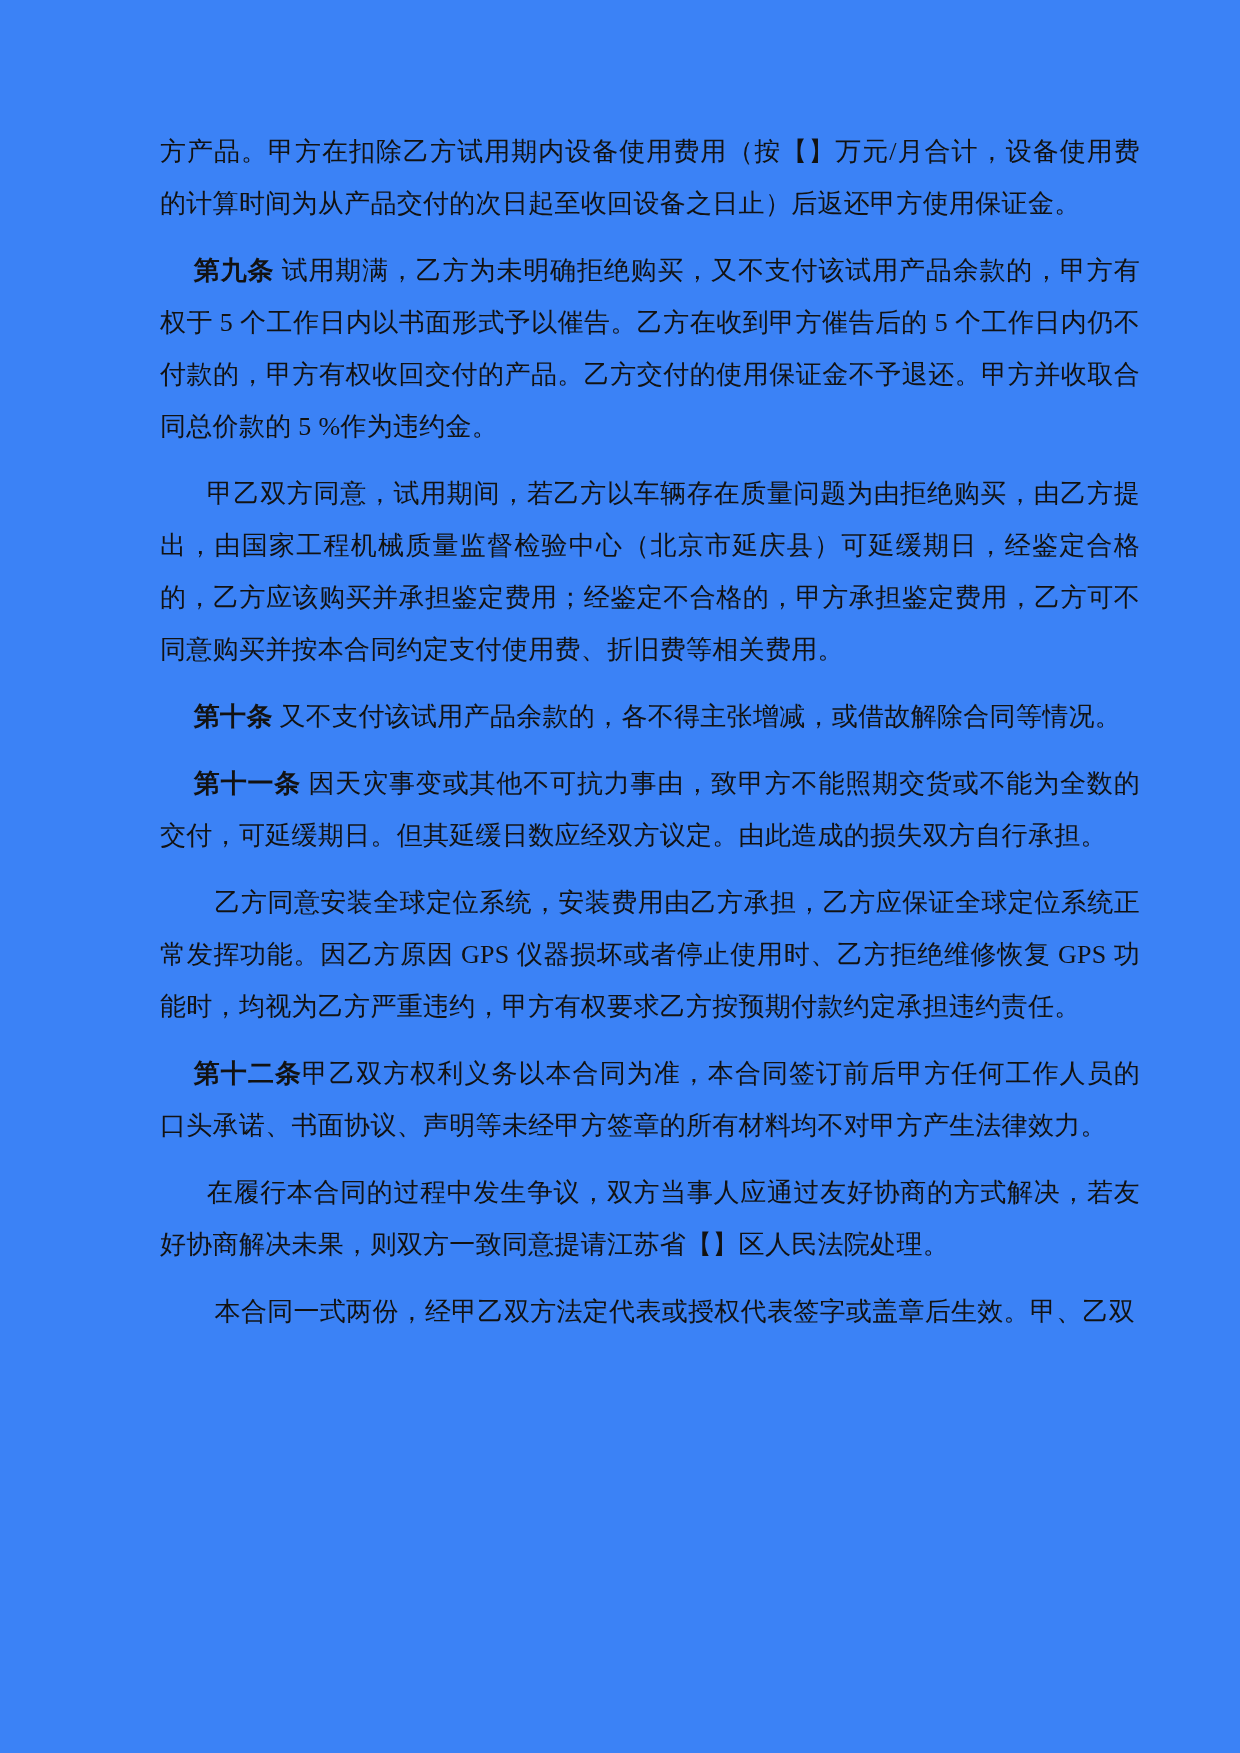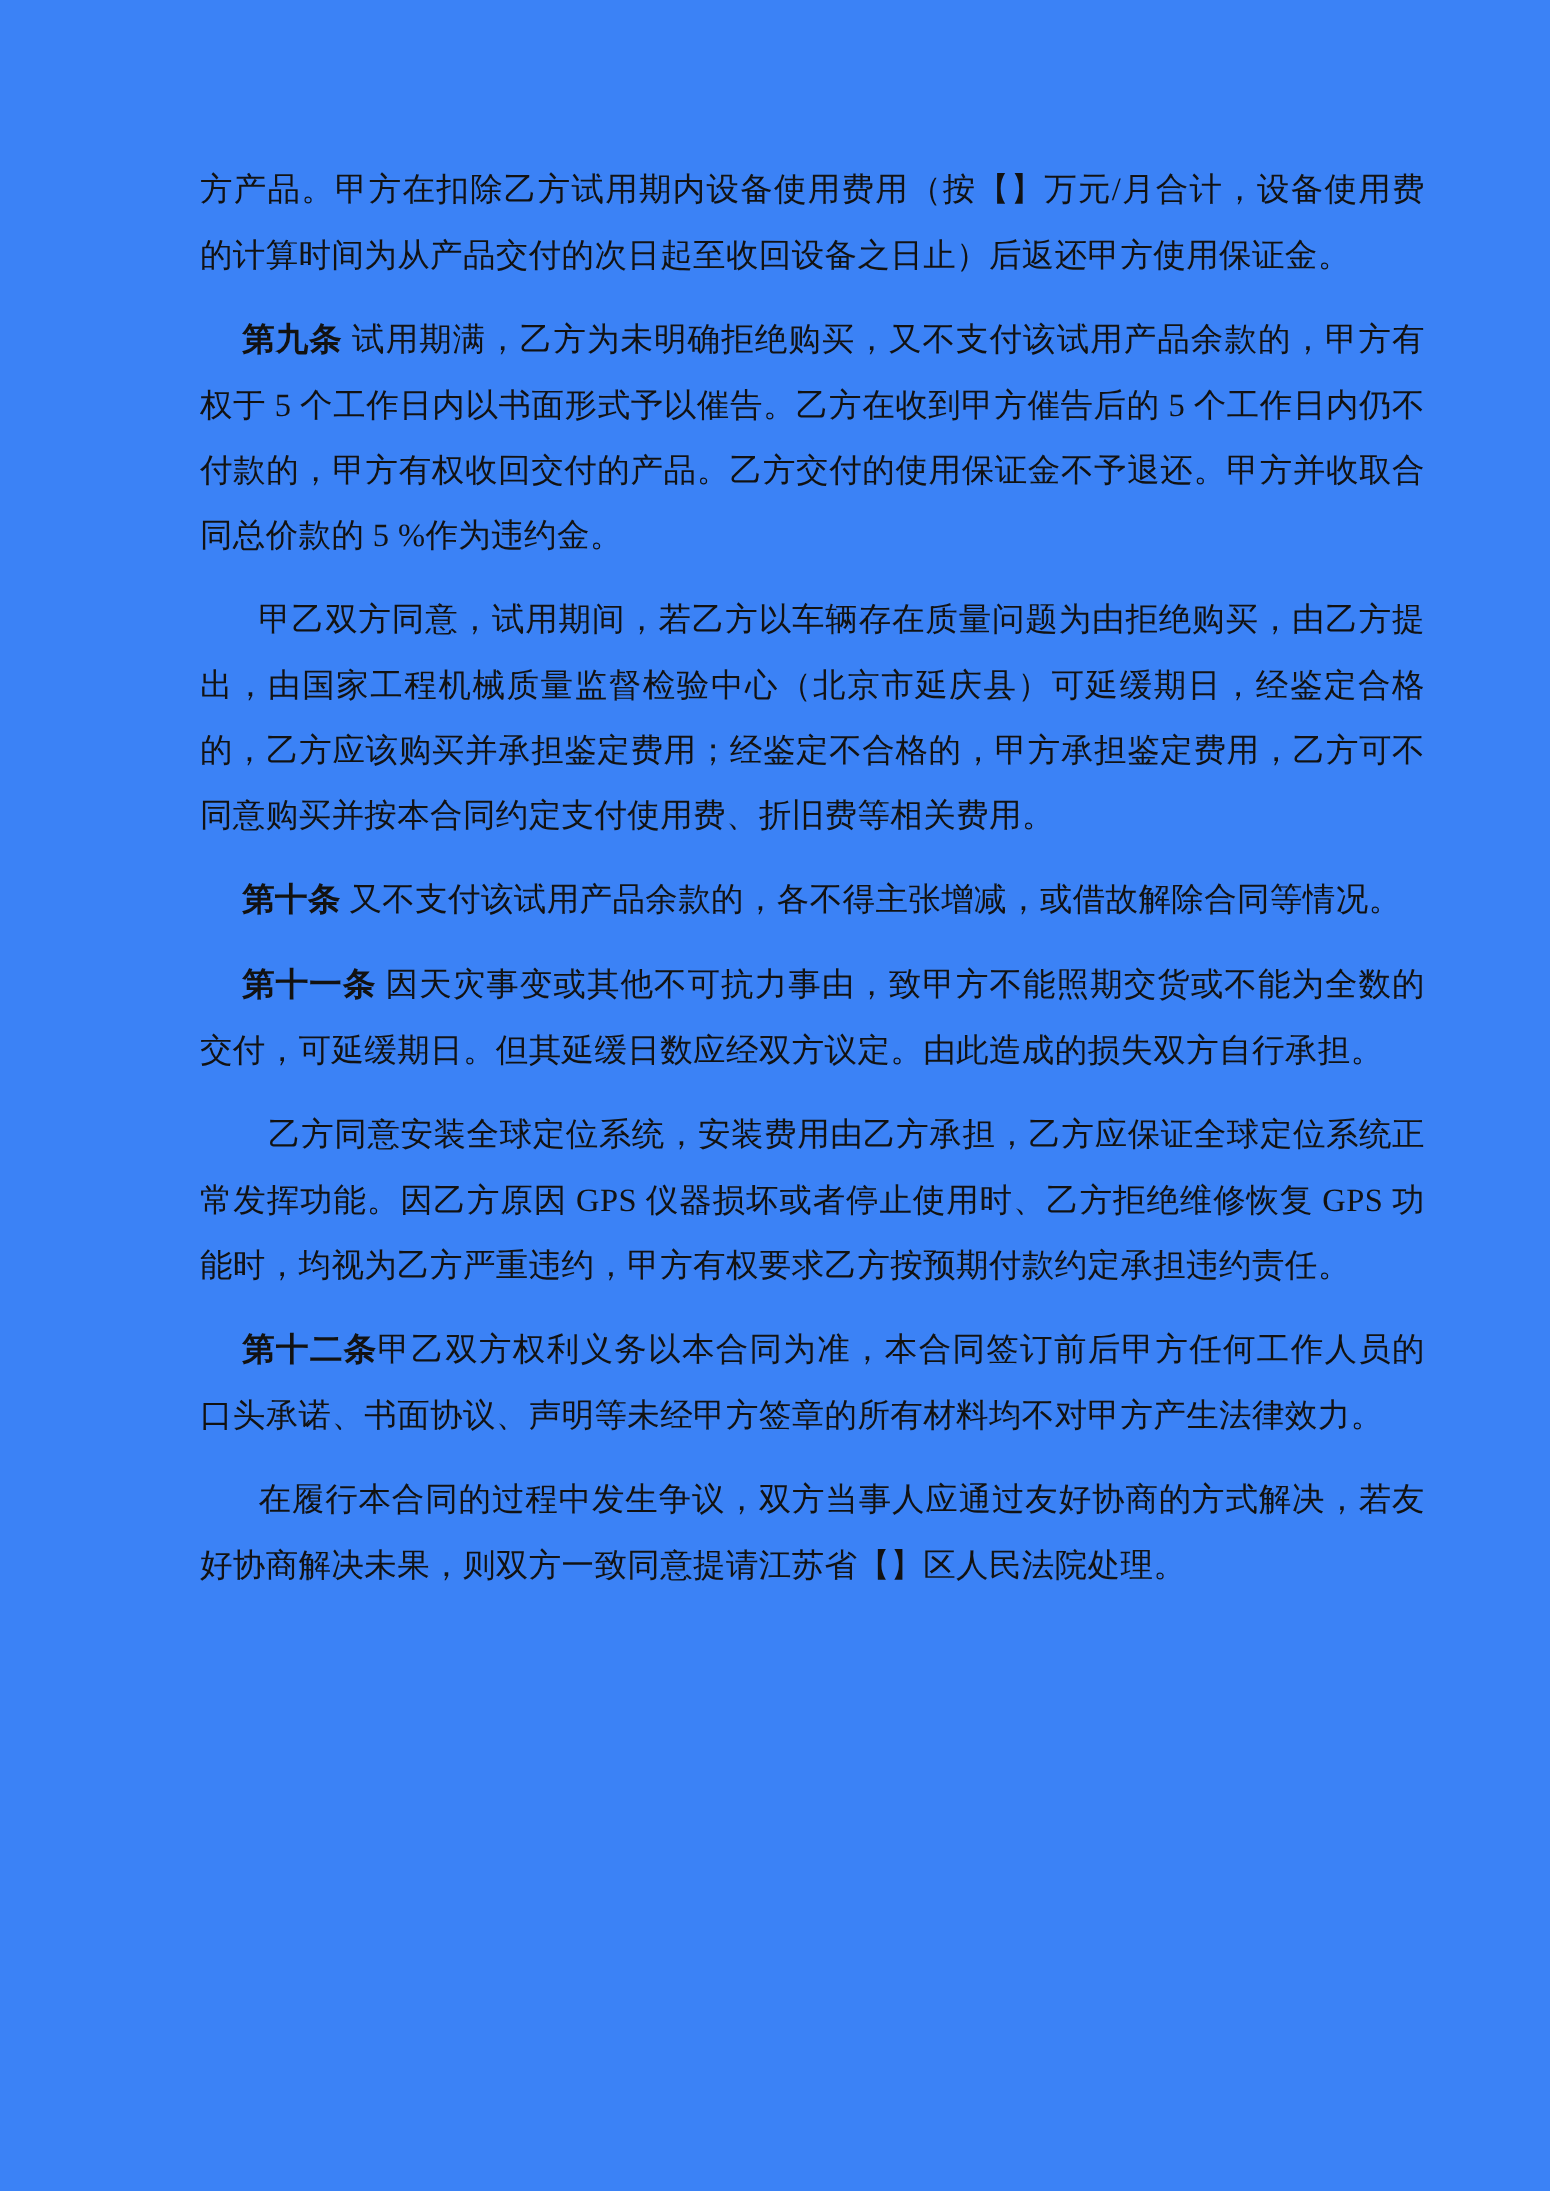--- a/index.html
+++ b/index.html
@@ -32,21 +32,21 @@
     letter-spacing: 0.3px;
   }
   p.para {
     margin: 0 0 15px 0;
     padding: 0;
   }
   .indent-none { text-indent: 0; }
   .indent-sm   { text-indent: 1.3em; }
   .indent-md   { text-indent: 1.8em; }
   .indent-lg   { text-indent: 2.1em; }
-  .lead { font-weight: bold; font-family: Liberation Mono, monospace; }
+  .lead { font-weight: bold; }
 </style>
 </head>
 <body>
 
 <div class="page">
   <div class="doc">
 
     <p class="para indent-none"><span class="lead"></span><span>方产品。甲方在扣除乙方试用期内设备使用费用（按【】万元/月合计，设备使用费的计算时间为从产品交付的次日起至收回设备之日止）后返还甲方使用保证金。</span></p>
 
     <p class="para indent-sm"><span class="lead">第九条</span><span> 试用期满，乙方为未明确拒绝购买，又不支付该试用产品余款的，甲方有权于 5 个工作日内以书面形式予以催告。乙方在收到甲方催告后的 5 个工作日内仍不付款的，甲方有权收回交付的产品。乙方交付的使用保证金不予退还。甲方并收取合同总价款的 5 %作为违约金。</span></p>
@@ -57,15 +57,16 @@
     <p class="para indent-sm"><span class="lead">第十条</span><span> 又不支付该试用产品余款的，各不得主张增减，或借故解除合同等情况。</span></p>
 
     <p class="para indent-sm"><span class="lead">第十一条</span><span> 因天灾事变或其他不可抗力事由，致甲方不能照期交货或不能为全数的交付，可延缓期日。但其延缓日数应经双方议定。由此造成的损失双方自行承担。</span></p>
 
     <p class="para indent-lg"><span class="lead"></span><span>乙方同意安装全球定位系统，安装费用由乙方承担，乙方应保证全球定位系统正常发挥功能。因乙方原因 GPS 仪器损坏或者停止使用时、乙方拒绝维修恢复 GPS 功能时，均视为乙方严重违约，甲方有权要求乙方按预期付款约定承担违约责任。</span></p>
 
     <p class="para indent-sm"><span class="lead">第十二条</span><span>甲乙双方权利义务以本合同为准，本合同签订前后甲方任何工作人员的口头承诺、书面协议、声明等未经甲方签章的所有材料均不对甲方产生法律效力。</span></p>
 
     <p class="para indent-md"><span class="lead"></span><span>在履行本合同的过程中发生争议，双方当事人应通过友好协商的方式解决，若友好协商解决未果，则双方一致同意提请江苏省【】区人民法院处理。</span></p>
 
+    <p class="para indent-lg"><span class="lead"></span><span>本合同一式两份，经甲乙双方法定代表或授权代表签字或盖章后生效。甲、乙双</span></p>
 
   </div>
 </div>
 
 </body></html>

